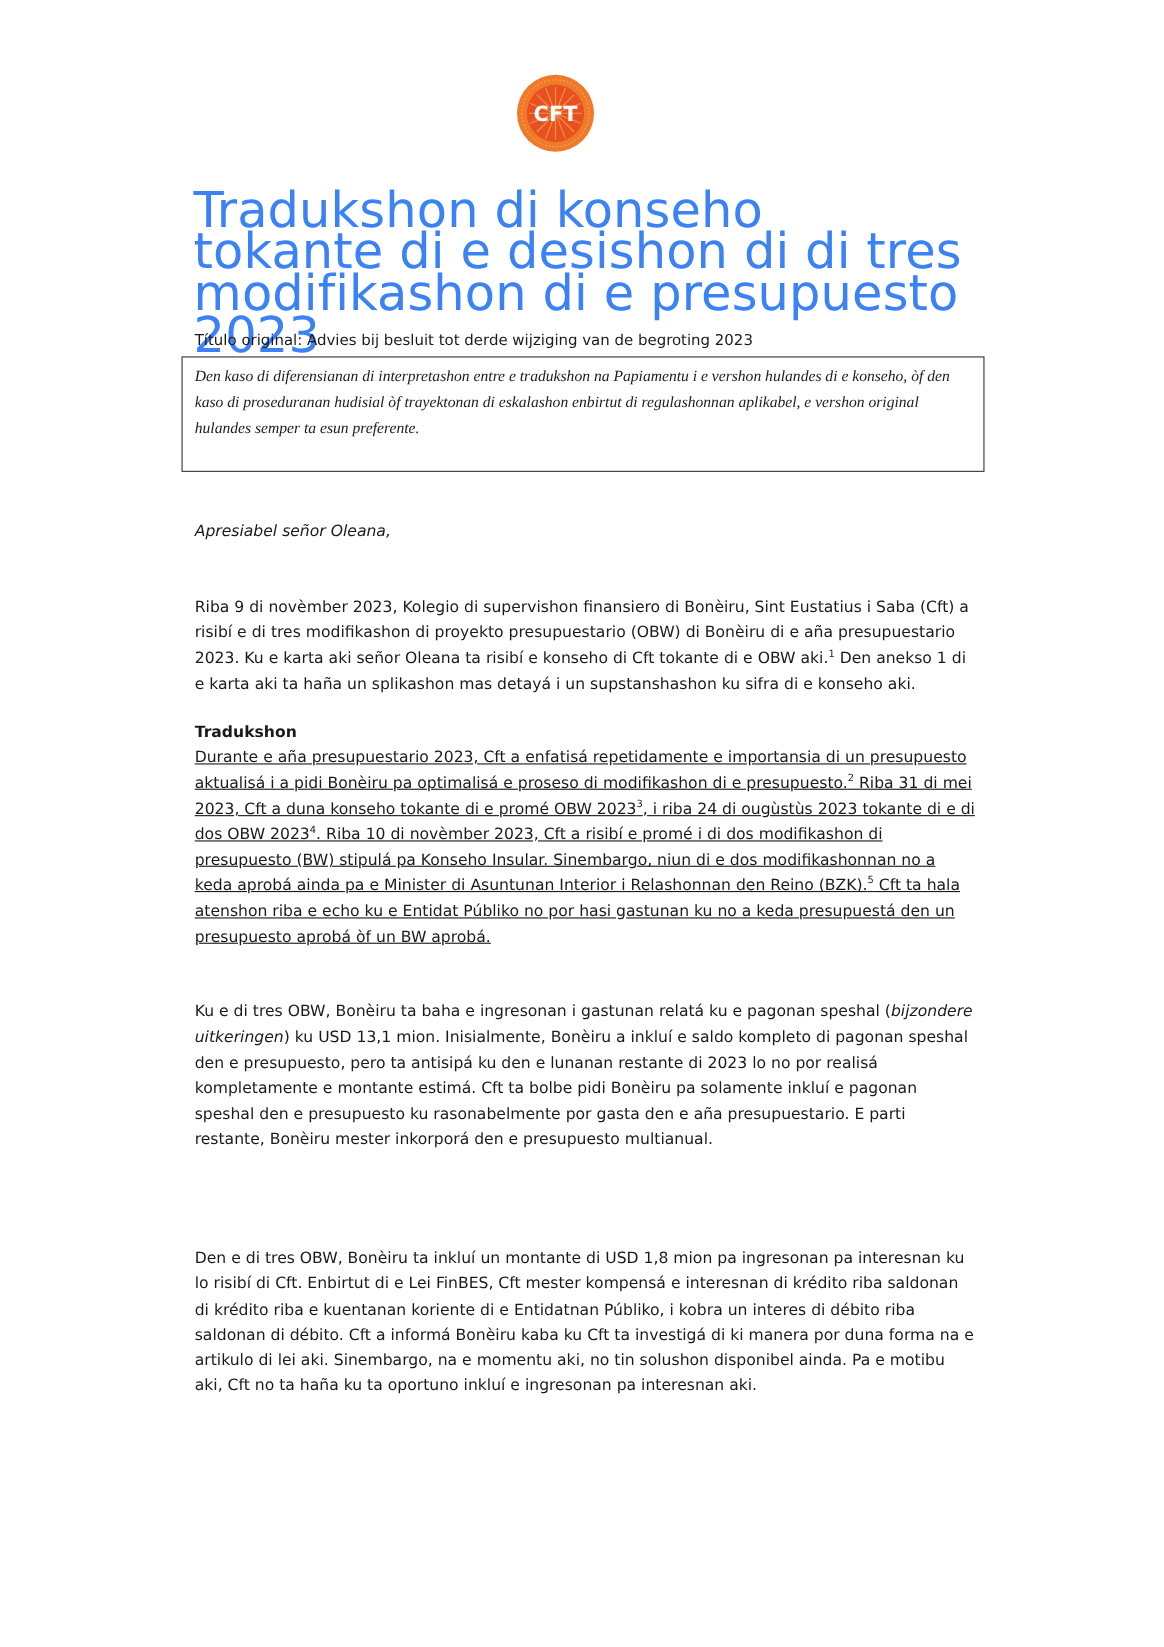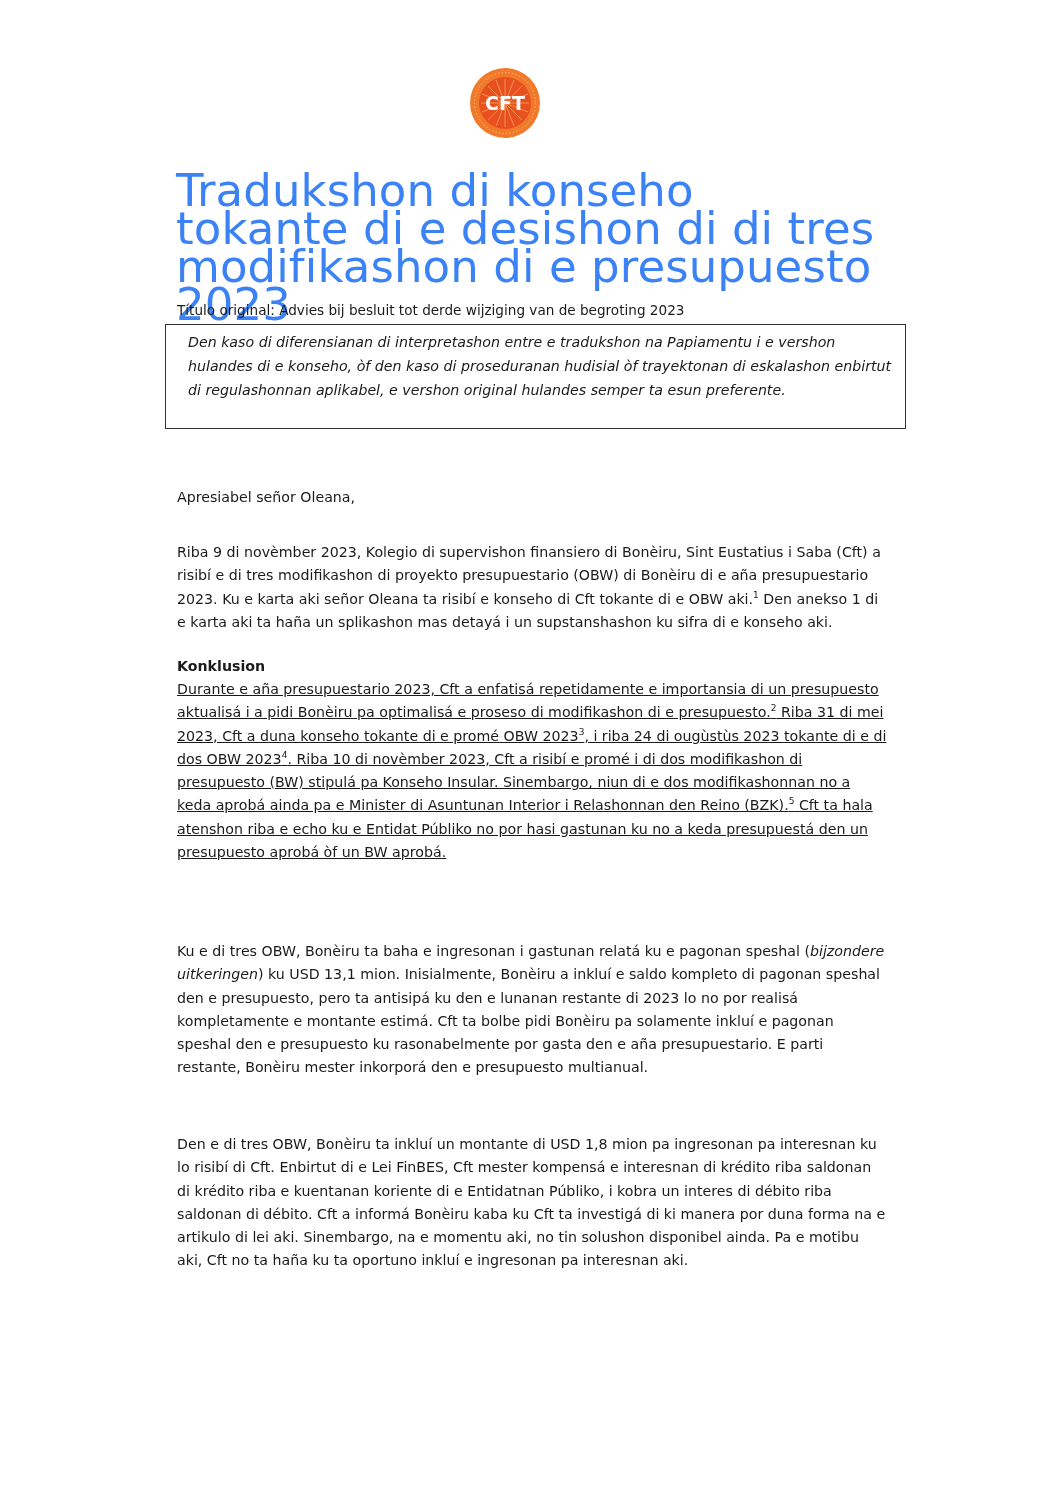--- a/index.html
+++ b/index.html
@@ -4,29 +4,29 @@
 <style>
   html, body { margin: 0; padding: 0; background: #ffffff; }
   body { width: 1058px; height: 1497px; position: relative; overflow: hidden;
          font-family: "DejaVu Sans", sans-serif; color: #111; }
   .logo { position: absolute; left: 469px; top: 67px; width: 72px; height: 72px; }
   .title { position: absolute; left: 176px; top: 172px; width: 700px;
            font-size: 45px; line-height: 38px; font-weight: normal; margin: 0;
            letter-spacing: 0.1px; color: #3b82f6; }
   .subtitle { position: absolute; left: 177px; top: 302px; font-size: 13.6px; color: #1a1a1a; }
   .notice { position: absolute; left: 165px; top: 324px; width: 706px; height: 84px;
-            border: 1.5px solid #333; padding: 5px 11px 14px 22px; }
+            border: 1.5px solid #333; padding: 5px 11px 14px 11px; font-family: Liberation Serif, serif; }
   .notice p { margin: 0; font-style: italic; font-size: 14.2px; line-height: 24px; color: #1a1a1a; }
   .body { position: absolute; left: 177px; width: 710px; font-size: 14.2px; line-height: 23.3px; color: #1a1a1a; }
   .body p { margin: 0; }
-  .salutation { top: 486px; }
+  .salutation { top: 472px; font-style: italic; }
   .p1 { top: 541px; }
   .heading { top: 655px; font-weight: bold; }
   .p2 { top: 678px; text-decoration: underline; }
-  .p3 { top: 940px; }
+  .p3 { top: 909px; }
   .p4 { top: 1133px; }
   sup { font-size: 9px; line-height: 0; vertical-align: 6px; }
 </style>
 </head>
 <body>
 
 <div class="logo">
   <svg width="72" height="72" viewBox="0 0 72 72">
     <circle cx="36" cy="36" r="35" fill="#f07a2a"></circle>
     <circle cx="36" cy="36" r="26" fill="#e8511f"></circle>
@@ -51,21 +51,21 @@
 <div class="notice">
   <p>Den kaso di diferensianan di interpretashon entre e tradukshon na Papiamentu i e vershon hulandes di e konseho, òf den kaso di proseduranan hudisial òf trayektonan di eskalashon enbirtut di regulashonnan aplikabel, e vershon original hulandes semper ta esun preferente.</p>
 </div>
 
 <div class="body salutation">Apresiabel señor Oleana,</div>
 
 <div class="body p1">
   <p><span>Riba 9 di novèmber 2023, Kolegio di supervishon finansiero di Bonèiru, Sint Eustatius i Saba (Cft) a risibí e di tres modifikashon di proyekto presupuestario (OBW) di Bonèiru di e aña presupuestario 2023. Ku e karta aki señor Oleana ta risibí e konseho di Cft tokante di e OBW aki.</span><sup>1</sup><span> Den anekso 1 di e karta aki ta haña un splikashon mas detayá i un supstanshashon ku sifra di e konseho aki.</span></p>
 </div>
 
-<div class="body heading">Konklusion</div>
+<div class="body heading">Tradukshon</div>
 
 <div class="body p2">
   <p><span>Durante e aña presupuestario 2023, Cft a enfatisá repetidamente e importansia di un presupuesto aktualisá i a pidi Bonèiru pa optimalisá e proseso di modifikashon di e presupuesto.</span><sup>2</sup><span> Riba 31 di mei 2023, Cft a duna konseho tokante di e promé OBW 2023</span><sup>3</sup><span>, i riba 24 di ougùstùs 2023 tokante di e di dos OBW 2023</span><sup>4</sup><span>. Riba 10 di novèmber 2023, Cft a risibí e promé i di dos modifikashon di presupuesto (BW) stipulá pa Konseho Insular. Sinembargo, niun di e dos modifikashonnan no a keda aprobá ainda pa e Minister di Asuntunan Interior i Relashonnan den Reino (BZK).</span><sup>5</sup><span> Cft ta hala atenshon riba e echo ku e Entidat Públiko no por hasi gastunan ku no a keda presupuestá den un presupuesto aprobá òf un BW aprobá.</span></p>
 </div>
 
 <div class="body p3">
   <p><span>Ku e di tres OBW, Bonèiru ta baha e ingresonan i gastunan relatá ku e pagonan speshal (</span><em>bijzondere uitkeringen</em><span>) ku USD 13,1 mion. Inisialmente, Bonèiru a inkluí e saldo kompleto di pagonan speshal den e presupuesto, pero ta antisipá ku den e lunanan restante di 2023 lo no por realisá kompletamente e montante estimá. Cft ta bolbe pidi Bonèiru pa solamente inkluí e pagonan speshal den e presupuesto ku rasonabelmente por gasta den e aña presupuestario. E parti restante, Bonèiru mester inkorporá den e presupuesto multianual.</span></p>
 </div>
 
 <div class="body p4">

